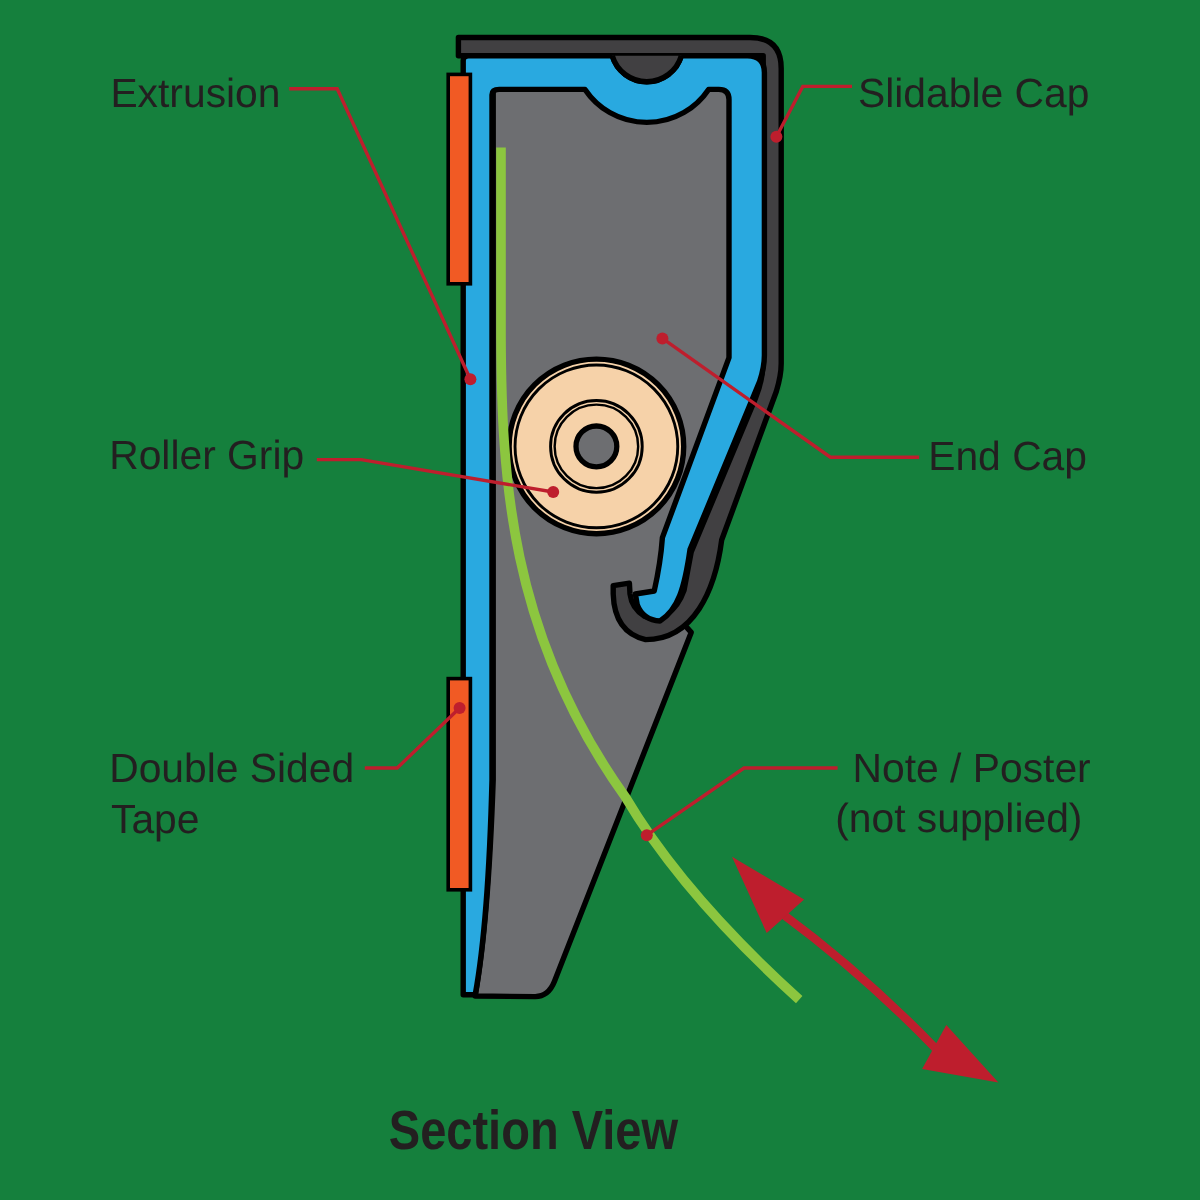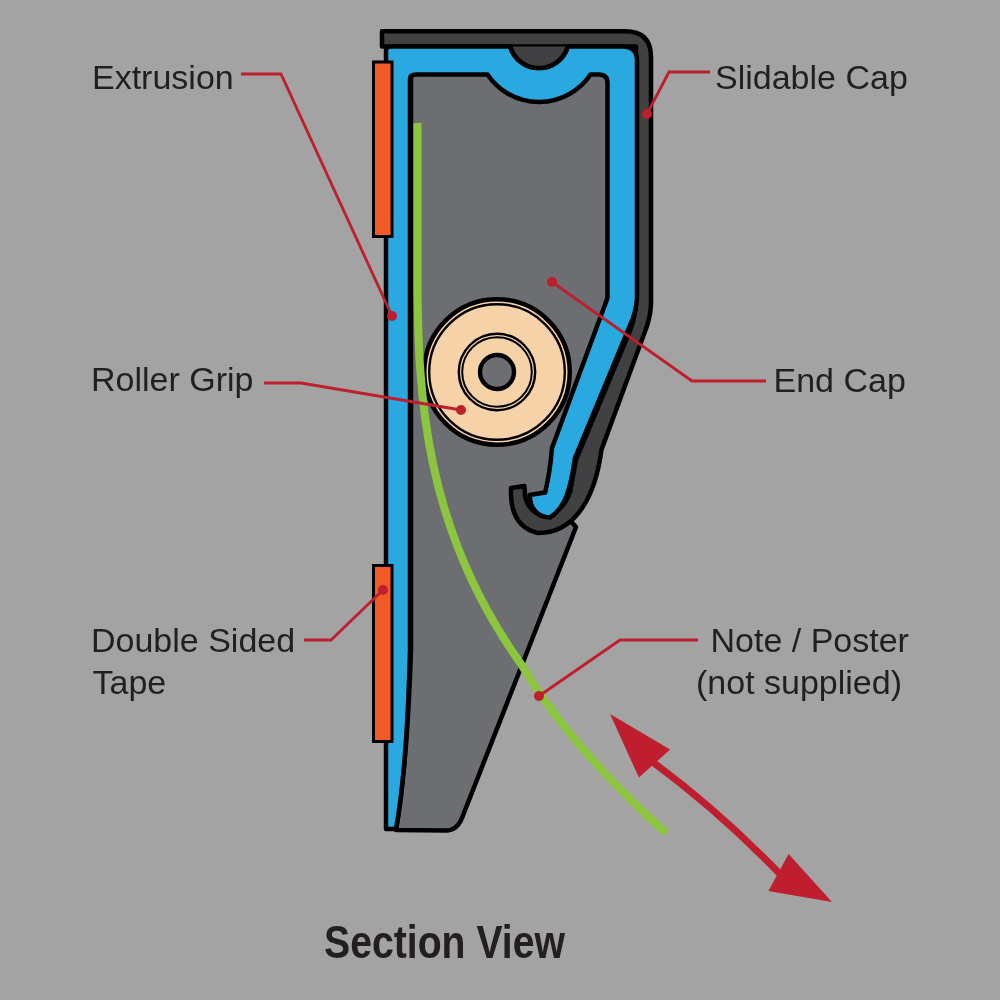--- a/index.html
+++ b/index.html
@@ -1,16 +1,16 @@
 <!DOCTYPE html>
 <html><head>
 <meta charset="utf-8">
 <style>
   html,body{margin:0;padding:0;background:#ffffff;}
-  #stage{position:relative;width:1000px;height:1000px;overflow:hidden;background:#a3a3a3;}
+  #stage{position:relative;width:1000px;height:1000px;overflow:hidden;background:#15803d;}
   svg{position:absolute;left:0;top:0;}
   text{font-family:"Liberation Sans",sans-serif;fill:#231f20;}
 </style>
 </head>
 <body>
 <div id="stage">
 <svg width="1000" height="1000" viewBox="0 0 1000 1000">
 
   <path d="M 396,830
            Q 407,768 411,650

